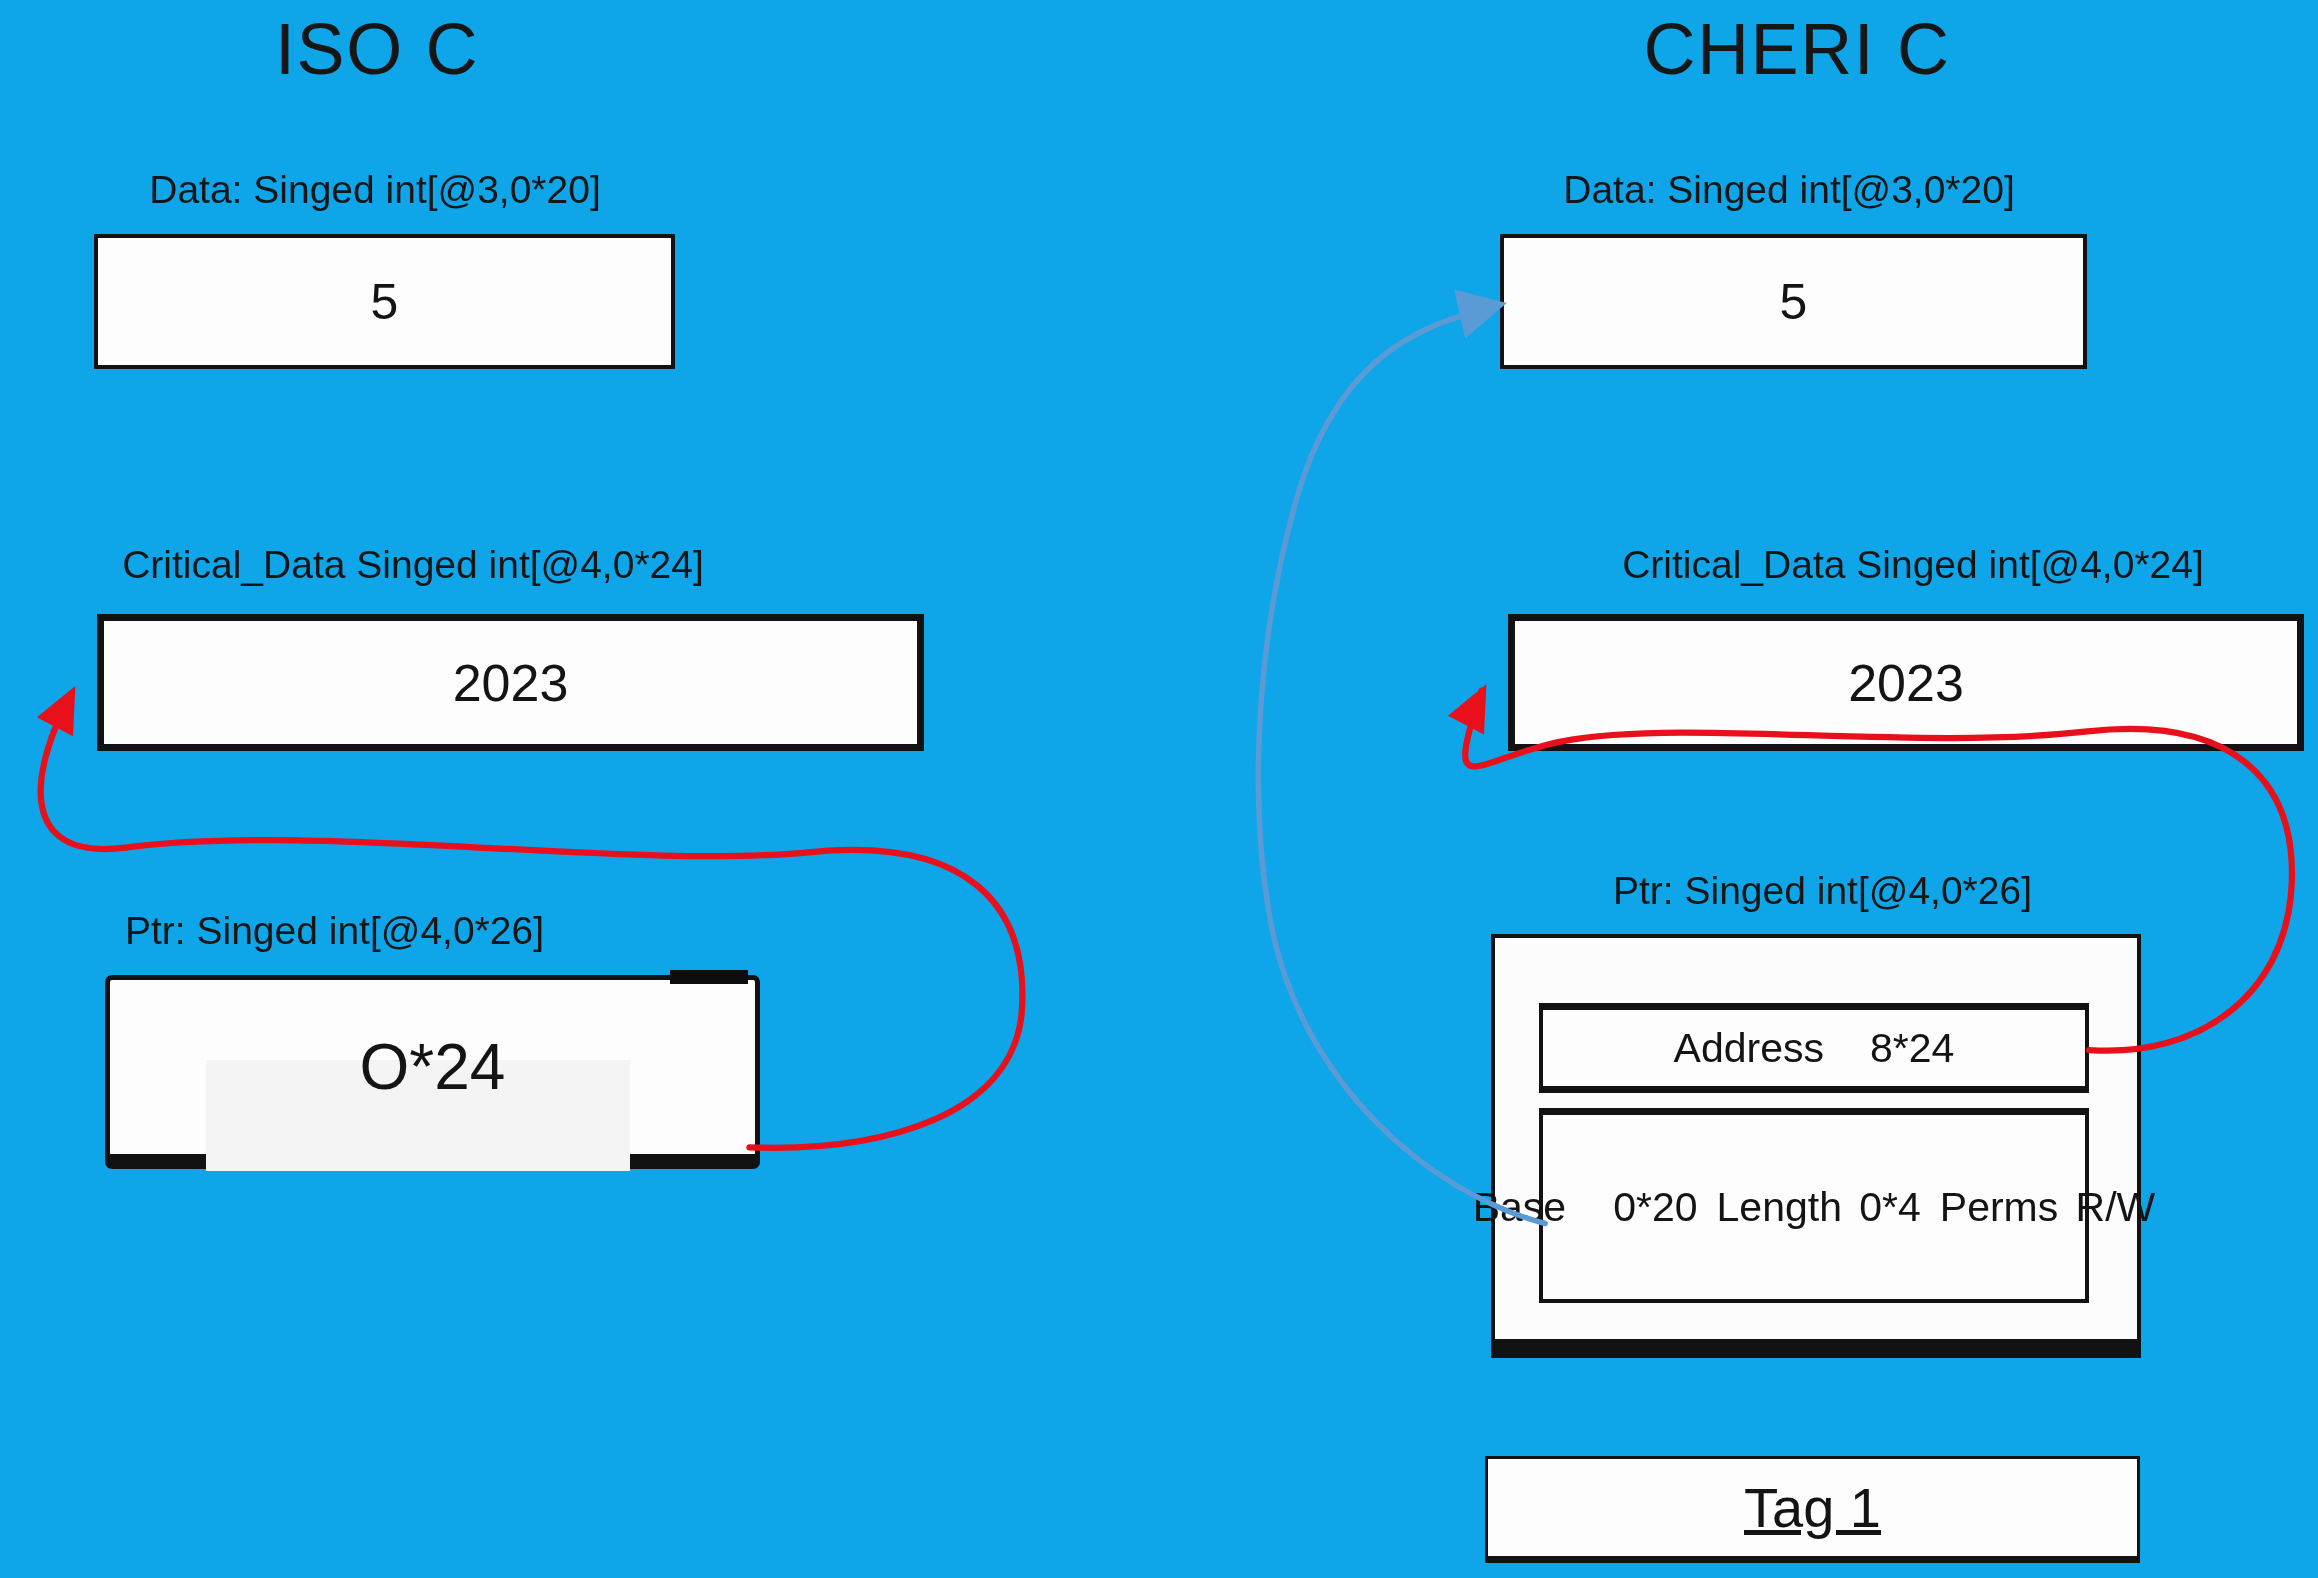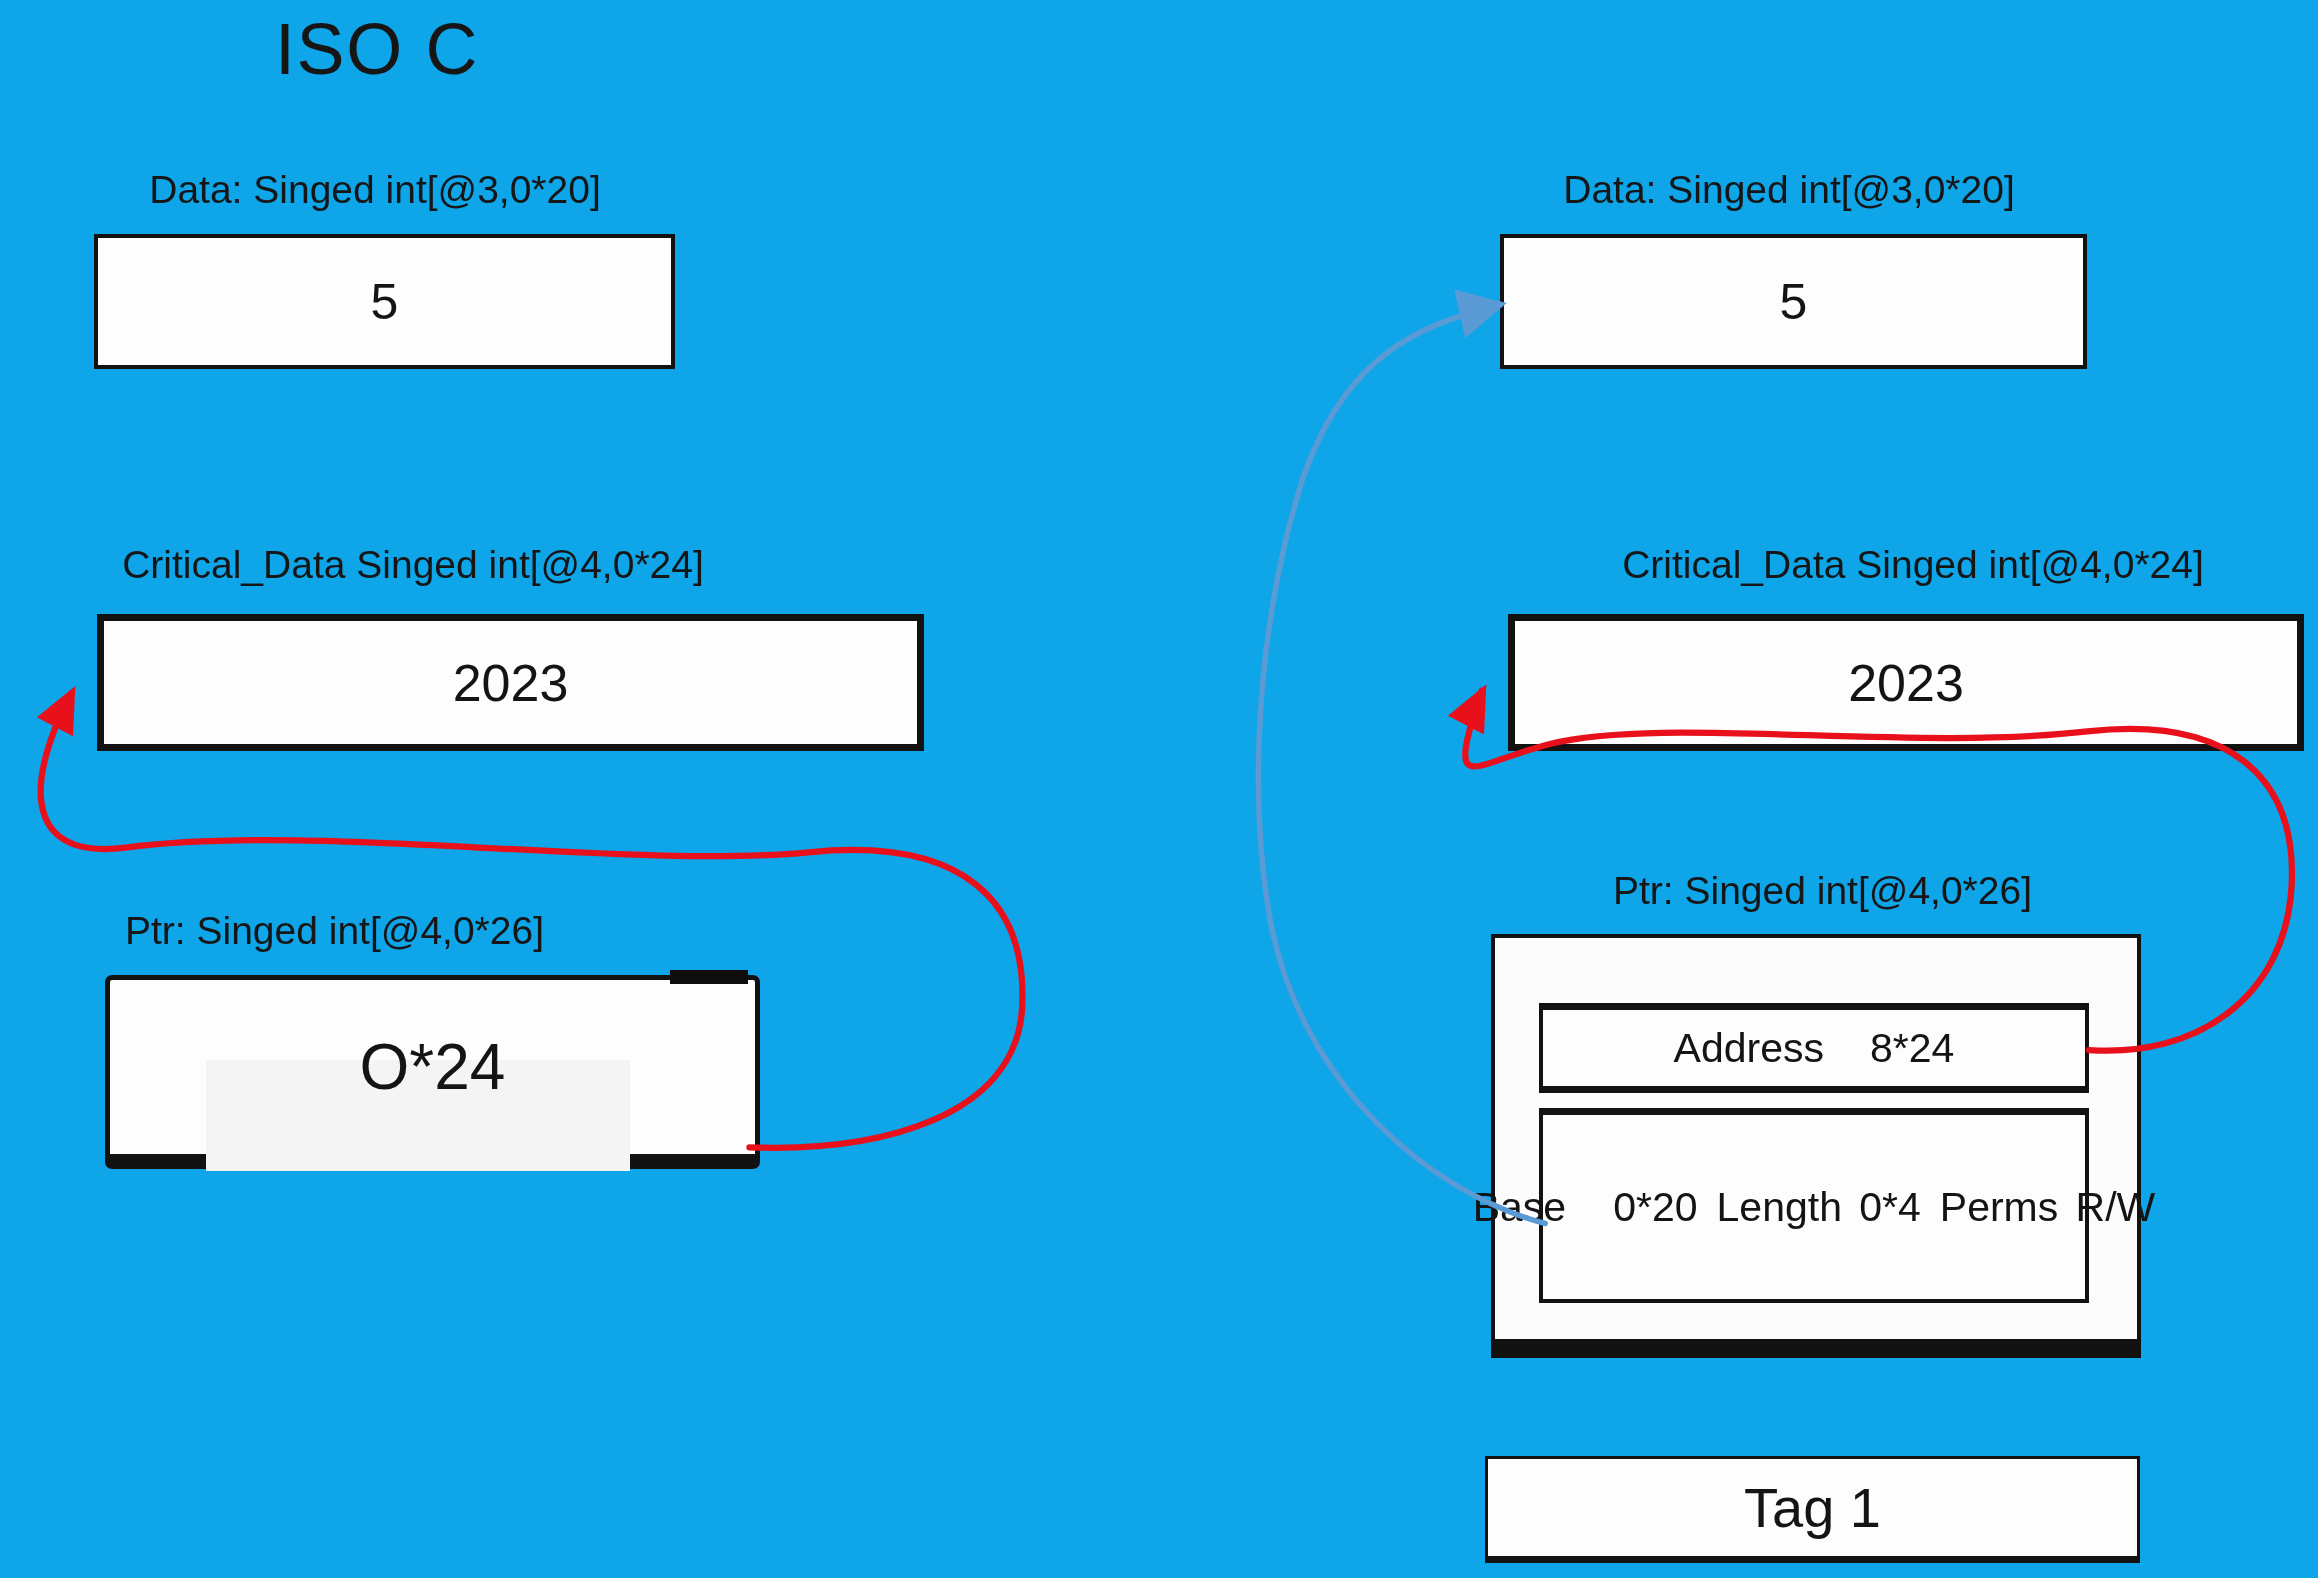--- a/index.html
+++ b/index.html
@@ -98,20 +98,21 @@
   </div>
 
   <div class="lbl" style="left:60px; top:909px; width:549px;">Ptr: Singed int[@4,0*26]</div>
 
   <div class="box" style="left:105px; top:975px; width:655px; height:194px; border-width:5.5px; border-bottom-width:15.7px;border-radius:7px;">
     <span class="gray-patch"></span>
     <span class="val-ptr">O*24</span>
   </div>
   <div class="top-accent"></div>
 
+  <div class="lbl title" style="left:1483px; top:7.8px; width:628px;">CHERI C</div>
 
   <div class="lbl" style="left:1475px; top:168px; width:628px;">Data: Singed int[@3,0*20]</div>
 
   <div class="box" style="left:1500px; top:234px; width:587px; height:135px;">
     <span class="val-small">5</span>
   </div>
 
   <div class="lbl" style="left:1560px; top:543px; width:706px;">Critical_Data Singed int[@4,0*24]</div>
 
   <div class="box" style="left:1508px; top:614px; width:796px; height:137px; border-width:7px;">
@@ -143,21 +144,21 @@
         <span>0*4</span>
       </div>
       <div class="row">
         <span>Perms</span>
         <span style="width:17.3px;"></span>
         <span>R/W</span>
       </div>
     </div>
   </div>
 
-  <div class="box" style="left:1485px; top:1456px; width:655px; height:107px; border-width:3.9px; border-bottom-width:7.8px;">
+  <div class="box" style="left:1485px; top:1456px; width:655px; height:107px; border-width:3.9px; border-bottom-width:7.8px;text-decoration:underline;">
     <span class="val-tag">Tag 1</span>
   </div>
 
   <svg id="arrow-overlay" viewBox="0 0 2955 2012" xmlns="http://www.w3.org/2000/svg">
 
     <path d="M 955 1462 C 1130 1468 1290 1420 1302 1290
              C 1312 1150 1230 1066 1030 1086
              C 800 1108 400 1048 160 1080
              C 52 1094 18 1028 90 884" fill="none" stroke="#e8101a" stroke-width="8" stroke-linecap="round"></path>
     <polygon points="96,874 93,938 47,914" fill="#e8101a"></polygon>

